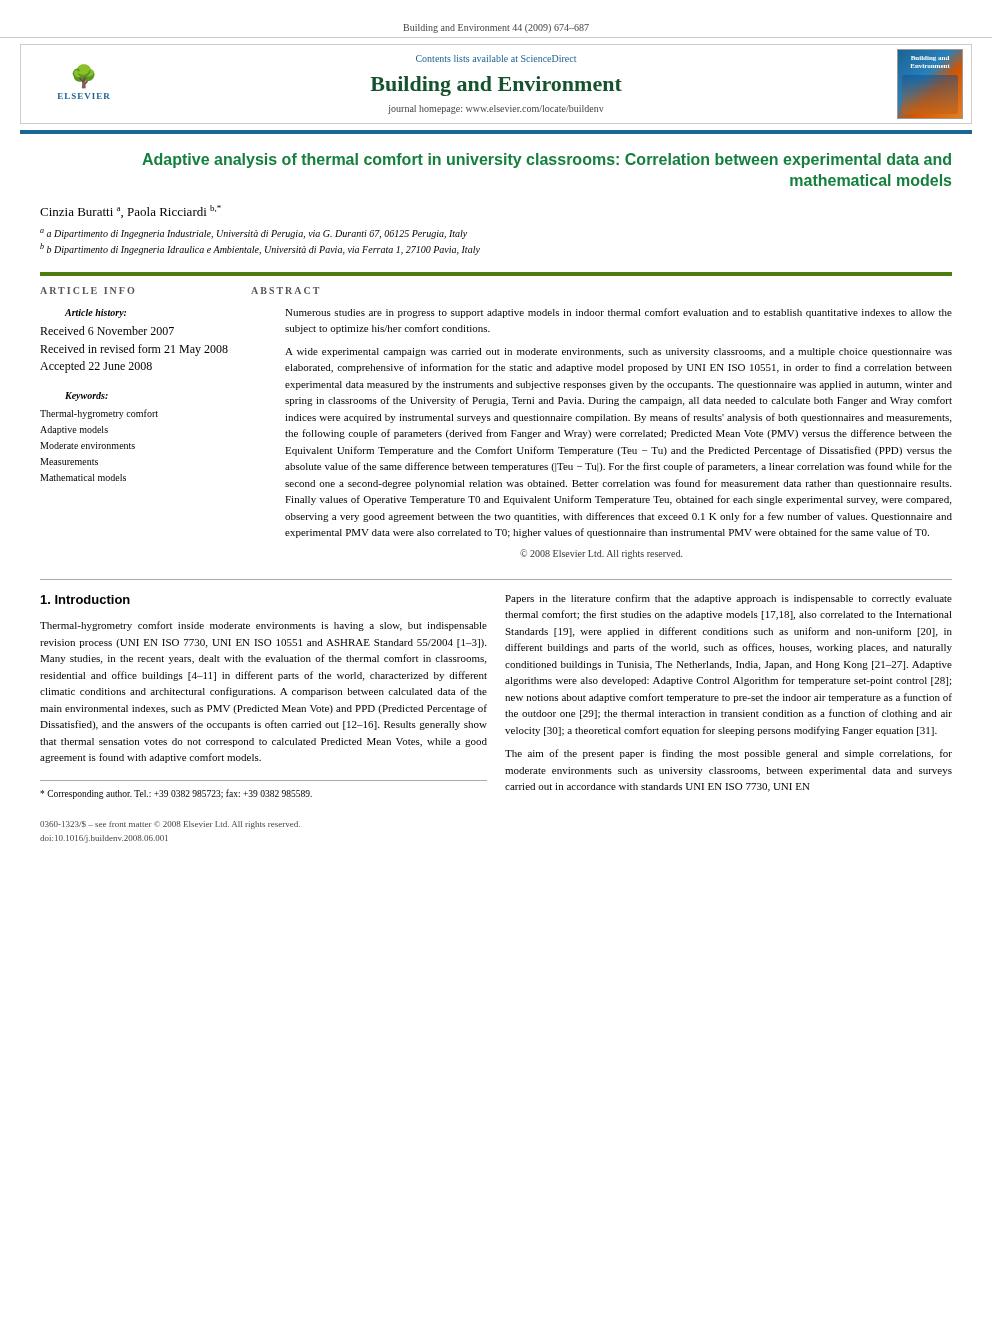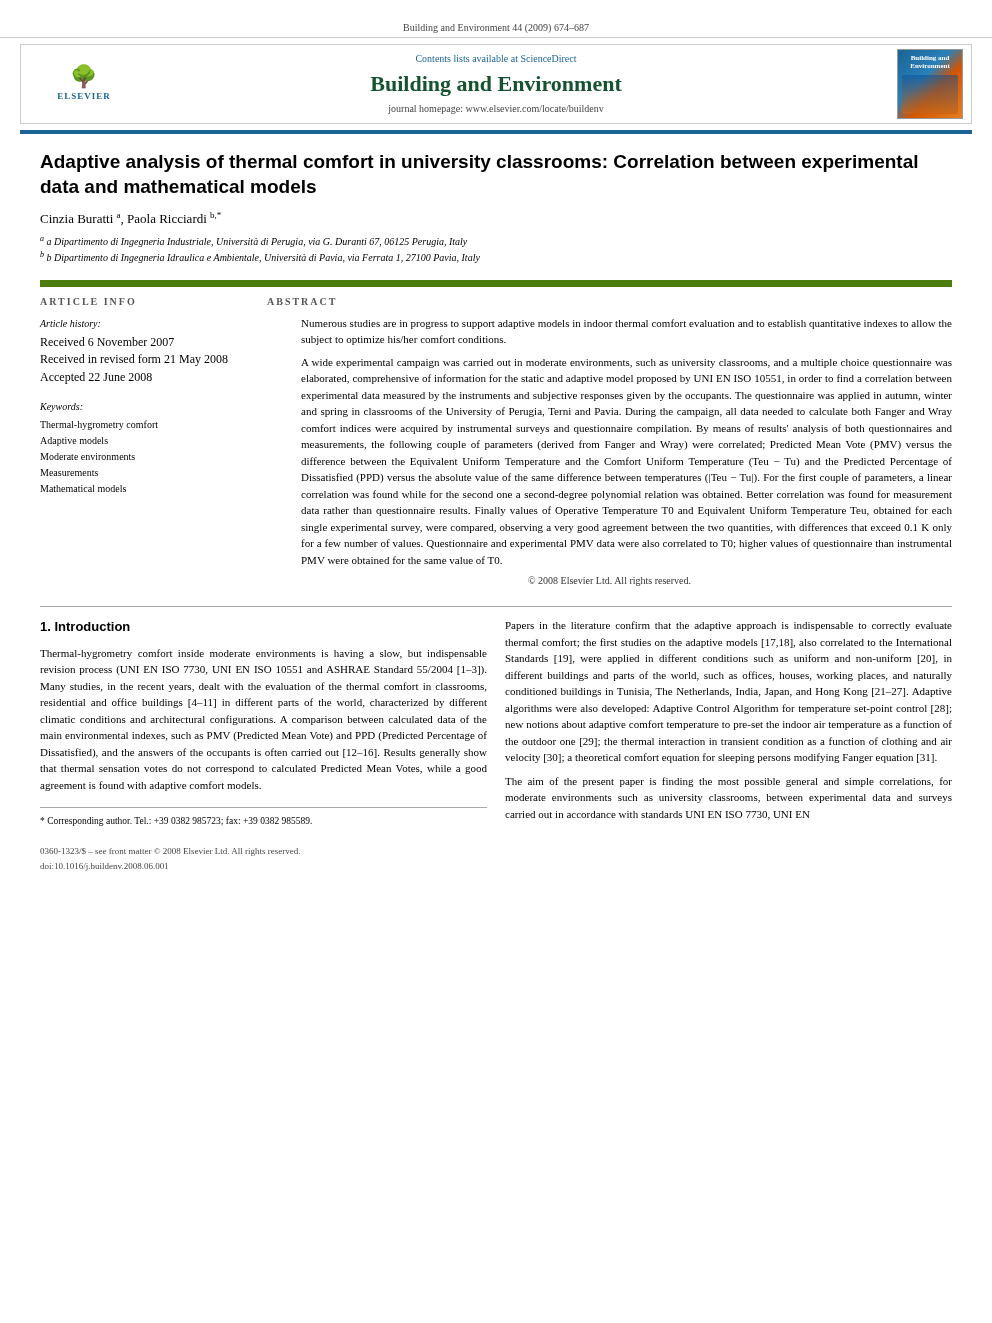--- a/index.html
+++ b/index.html
@@ -107,49 +107,50 @@
     .thick-divider {
       height: 4px;
       background: #1a6496;
       margin: 6px 20px;
     }
     
     .article-content {
       padding: 10px 40px 20px 40px;
     }
     .article-title {
-      font-size: 19px;
-      font-weight: bold;
-      color: #000000;
+      font-size: 16px;
+      font-weight: bold;
+      color: #15803d;
       line-height: 1.3;
       margin-bottom: 10px;
       font-family: Arial, sans-serif;
+      text-align: right;
     }
     .authors {
       font-size: 13px;
       margin-bottom: 4px;
     }
     .authors sup {
       font-size: 9px;
     }
     .affiliations {
       font-size: 10px;
       font-style: italic;
       margin-bottom: 14px;
       line-height: 1.5;
     }
     .affiliations sup {
       font-size: 8px;
     }
     
     .two-col {
       display: flex;
-      gap: 32px;
+      gap: 16px;
       margin-bottom: 18px;
-      border-top: 7px solid #4d7c0f;
+      border-top: 4px solid #4d7c0f;
       padding-top: 8px;
     }
     .article-info-col {
       width: 195px;
       min-width: 195px;
       font-size: 11px;
     }
     .abstract-col {
       flex: 1;
       font-size: 11px;
@@ -158,23 +159,24 @@
       font-size: 10px;
       font-weight: bold;
       letter-spacing: 2px;
       color: #555;
       margin-bottom: 6px;
       text-transform: uppercase;
     }
     .info-subsection-label {
       font-size: 10px;
       font-style: italic;
-      font-weight: normal;
+      font-weight: bold;
       margin-bottom: 3px;
       margin-top: 8px;
+      margin-left: 25px;
     }
     .info-line {
       font-size: 12px;
       margin-bottom: 1px;
     }
     .keywords-list {
       font-size: 10px;
       line-height: 1.6;
     }
     .abstract-text {

